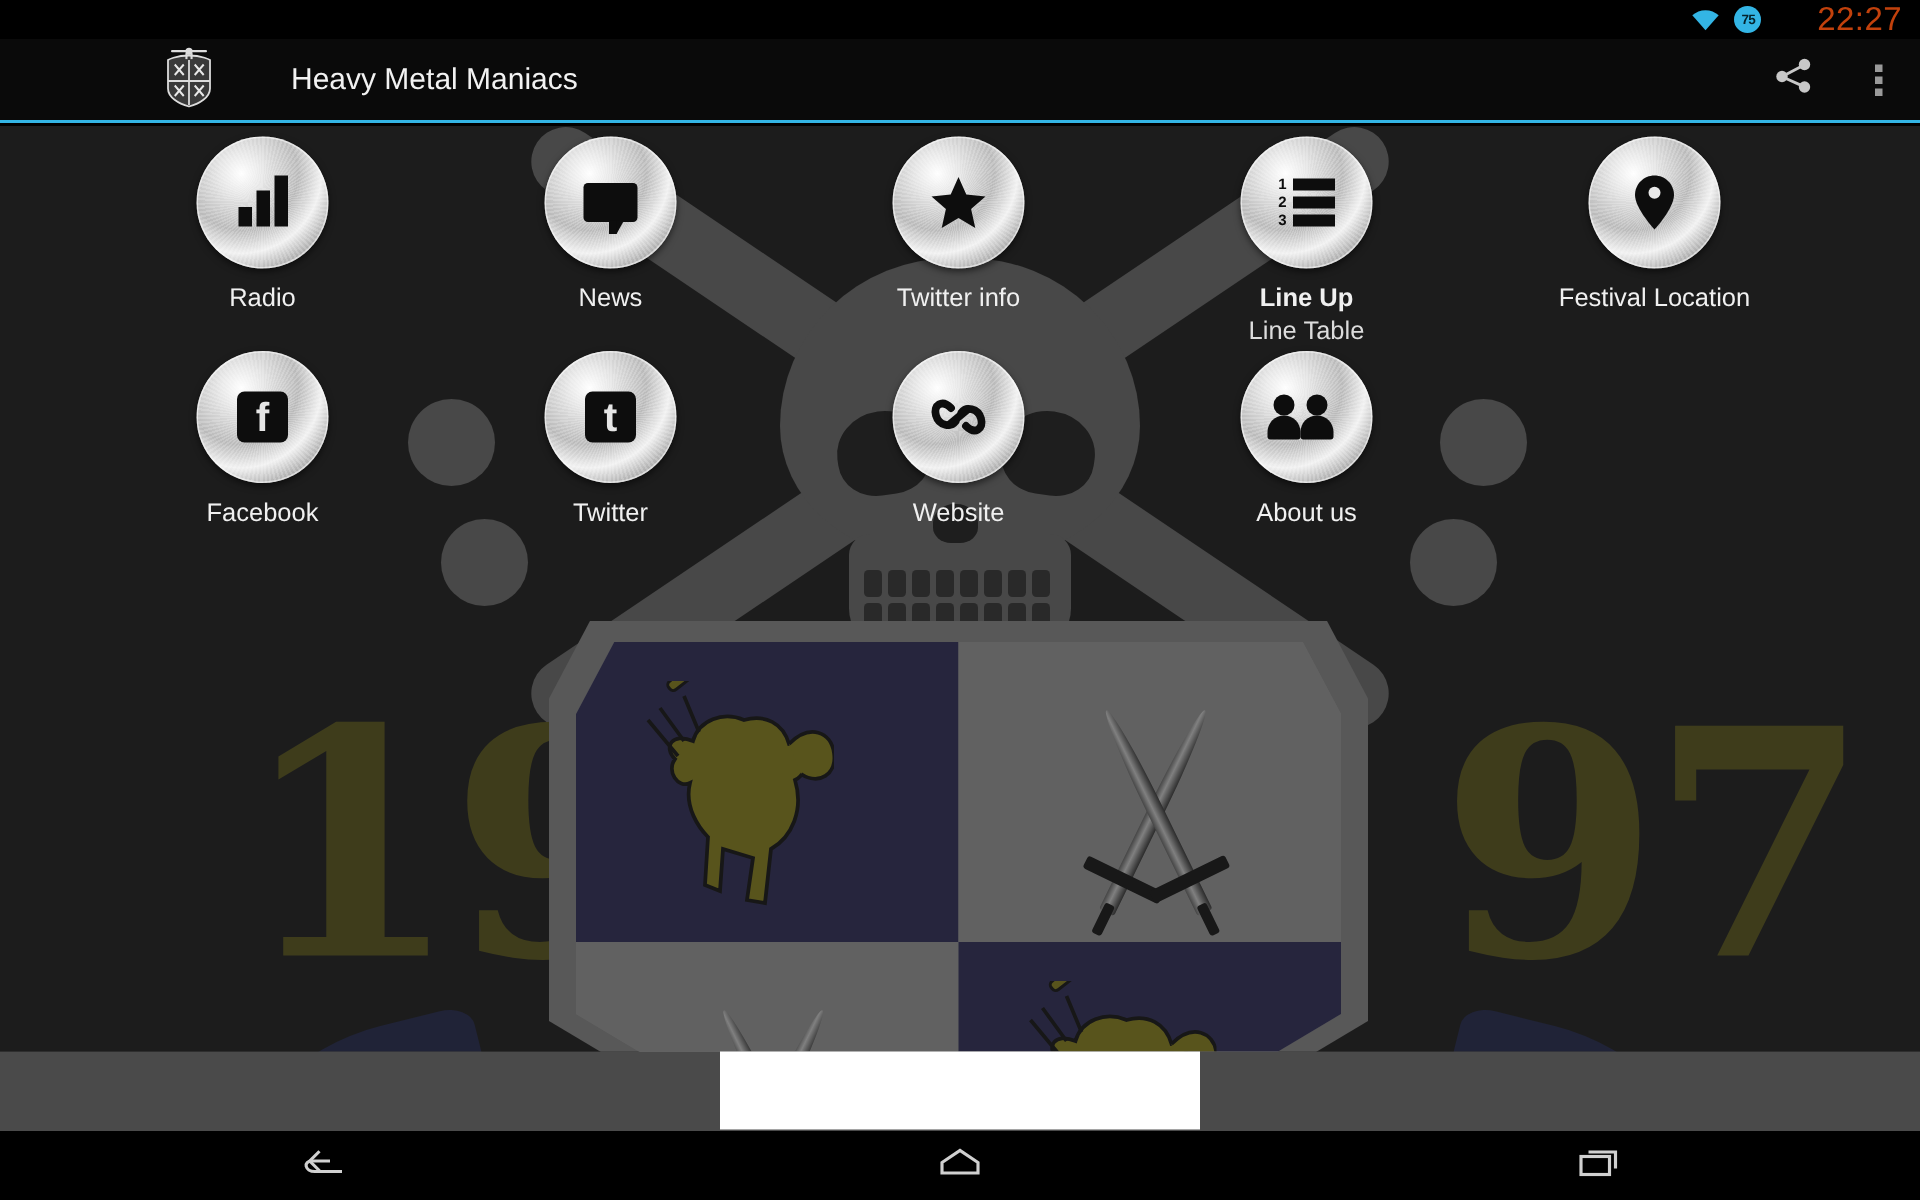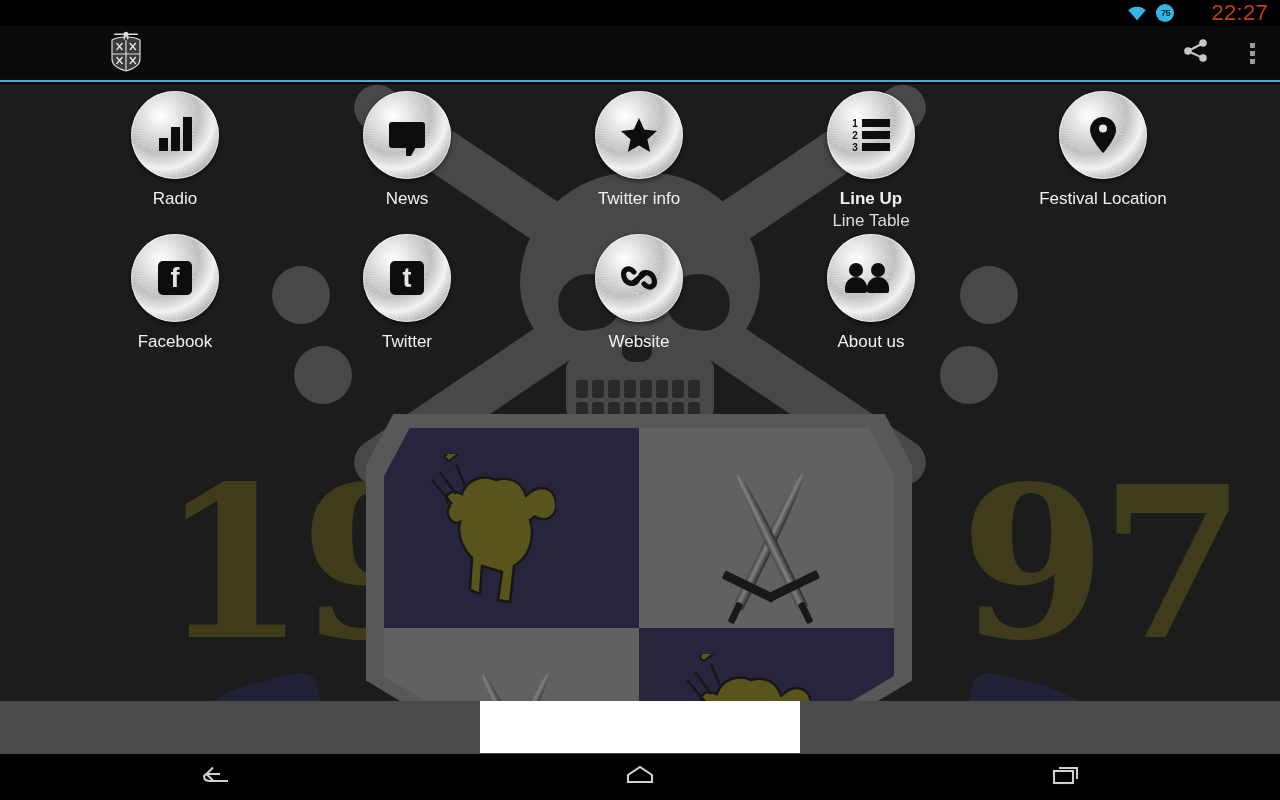--- a/index.html
+++ b/index.html
@@ -262,20 +262,21 @@
           <rect x="26" y="4.4" width="1.4" height="4"></rect>
         </g>
         <g stroke="#e8e8e8" stroke-width="1.3">
           <path d="M15.5 12 L21.5 19 M21.5 12 L15.5 19"></path>
           <path d="M28.8 12 L34.8 19 M34.8 12 L28.8 19"></path>
           <path d="M15.5 26 L21.5 33 M21.5 26 L15.5 33"></path>
           <path d="M28.8 26 L34.8 33 M34.8 26 L28.8 33"></path>
         </g>
       </svg>
     </div>
+    <div class="ab-title">Heavy Metal Maniacs</div>
     <div class="ab-spacer"></div>
     <div class="ab-btn">
       <span>
         <svg width="28" height="26" viewBox="0 0 28 26">
           <circle cx="21" cy="5" r="3.8" fill="#c8c8c8"></circle>
           <circle cx="6" cy="13" r="3.8" fill="#c8c8c8"></circle>
           <circle cx="21" cy="20" r="3.8" fill="#c8c8c8"></circle>
           <path d="M9 11.5 L18.5 6.5 M9 14.5 L18.5 18.8" stroke="#c8c8c8" stroke-width="2"></path>
         </svg>
       </span>

